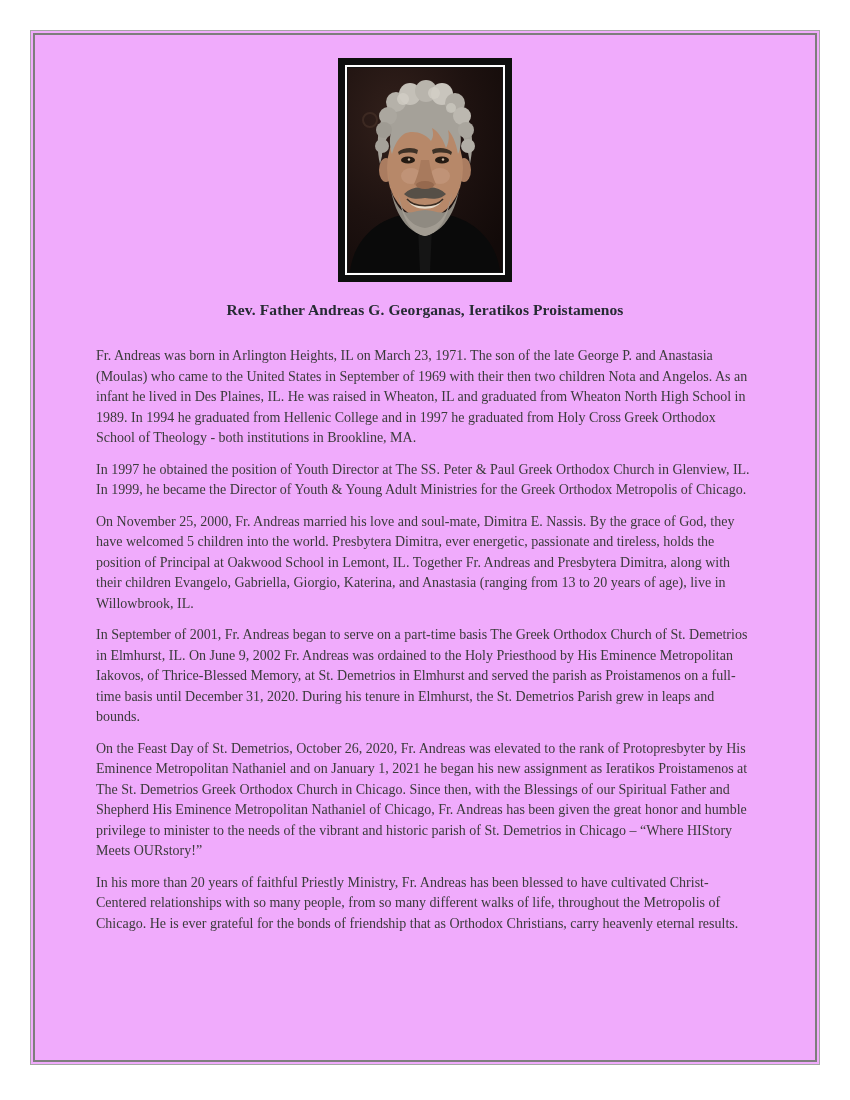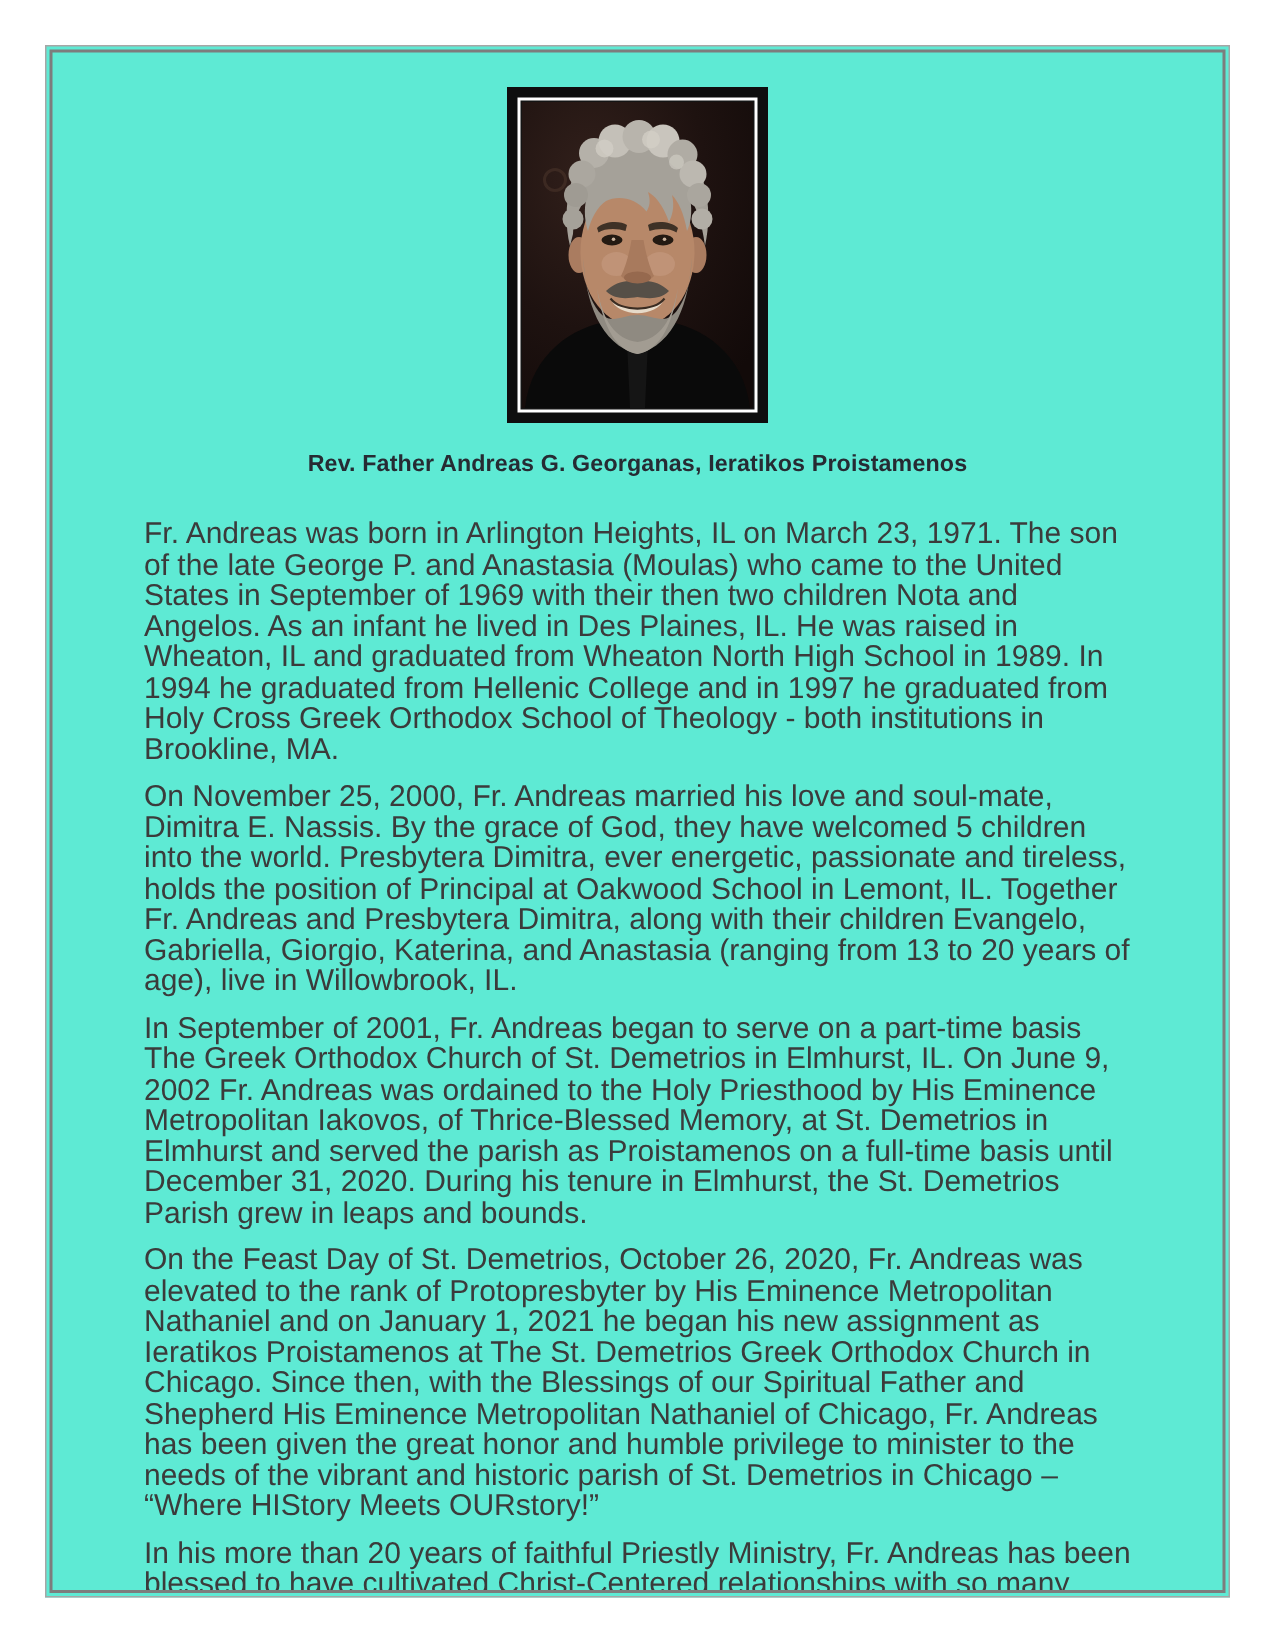--- a/index.html
+++ b/index.html
@@ -13,21 +13,22 @@
     overflow: hidden;
   }
   .page-border-outer {
     position: absolute;
     left: 30px;
     top: 30px;
     width: 790px;
     height: 1035px;
     border: 1px solid #a6a6a6;
     padding: 2px;
-    background: #5eead4;
+    background: #f0abfc;
+    font-family: Liberation Serif, serif;
   }
   .page-border-inner {
     width: 100%;
     height: 100%;
     border: 2px solid #7d7d7d;
     overflow: hidden;
   }
   
   .photo-frame {
     width: 174px;
@@ -49,21 +50,21 @@
     text-align: center;
     font-size: 15.5px;
     font-weight: bold;
     color: #262b33;
     letter-spacing: 0.1px;
   }
   
   .bio {
     width: 658px;
     margin: 27px auto 0;
-    font-size: 20px;
+    font-size: 14px;
     line-height: 20.5px;
     color: #3b3b3b;
     text-align: left;
   }
   .bio p { margin: 0 0 11px 0; }
 </style>
 </head>
 <body>
 
 <div class="page-border-outer">
@@ -130,20 +131,21 @@
           <circle cx="86" cy="25" r="6" fill="#d4d0c8" opacity="0.7"></circle>
           <circle cx="103" cy="40" r="5" fill="#d4d0c8" opacity="0.6"></circle>
         </svg>
       </div>
     </div>
 
     <h1 class="doc-title">Rev. Father Andreas G. Georganas, Ieratikos Proistamenos</h1>
 
     <div class="bio">
       <p>Fr. Andreas was born in Arlington Heights, IL on March 23, 1971. The son of the late George P. and Anastasia (Moulas) who came to the United States in September of 1969 with their then two children Nota and Angelos. As an infant he lived in Des Plaines, IL. He was raised in Wheaton, IL and graduated from Wheaton North High School in 1989. In 1994 he graduated from Hellenic College and in 1997 he graduated from Holy Cross Greek Orthodox School of Theology - both institutions in Brookline, MA.</p>
+      <p>In 1997 he obtained the position of Youth Director at The SS. Peter &amp; Paul Greek Orthodox Church in Glenview, IL. In 1999, he became the Director of Youth &amp; Young Adult Ministries for the Greek Orthodox Metropolis of Chicago.</p>
       <p>On November 25, 2000, Fr. Andreas married his love and soul-mate, Dimitra E. Nassis. By the grace of God, they have welcomed 5 children into the world. Presbytera Dimitra, ever energetic, passionate and tireless, holds the position of Principal at Oakwood School in Lemont, IL.  Together Fr. Andreas and Presbytera Dimitra, along with their children Evangelo, Gabriella, Giorgio, Katerina, and Anastasia (ranging from 13 to 20 years of age), live in Willowbrook, IL.</p>
       <p>In September of 2001, Fr. Andreas began to serve on a part-time basis The Greek Orthodox Church of St. Demetrios in Elmhurst, IL. On June 9, 2002 Fr. Andreas was ordained to the Holy Priesthood by His Eminence Metropolitan Iakovos, of Thrice-Blessed Memory, at St. Demetrios in Elmhurst and served the parish as Proistamenos on a full-time basis until December 31, 2020. During his tenure in Elmhurst, the St. Demetrios Parish grew in leaps and bounds.</p>
       <p>On the Feast Day of St. Demetrios, October 26, 2020, Fr. Andreas was elevated to the rank of Protopresbyter by His Eminence Metropolitan Nathaniel and on January 1, 2021 he began his new assignment as Ieratikos Proistamenos at The St. Demetrios Greek Orthodox Church in Chicago. Since then, with the Blessings of our Spiritual Father and Shepherd His Eminence Metropolitan Nathaniel of Chicago, Fr. Andreas has been given the great honor and humble privilege to minister to the needs of the vibrant and historic parish of St. Demetrios in Chicago – “Where HIStory Meets OURstory!”</p>
       <p>In his more than 20 years of faithful Priestly Ministry, Fr. Andreas has been blessed to have cultivated Christ-Centered relationships with so many people, from so many different walks of life, throughout the Metropolis of Chicago. He is ever grateful for the bonds of friendship that as Orthodox Christians, carry heavenly eternal results.</p>
     </div>
 
   </div>
 </div>
 
 </body></html>

